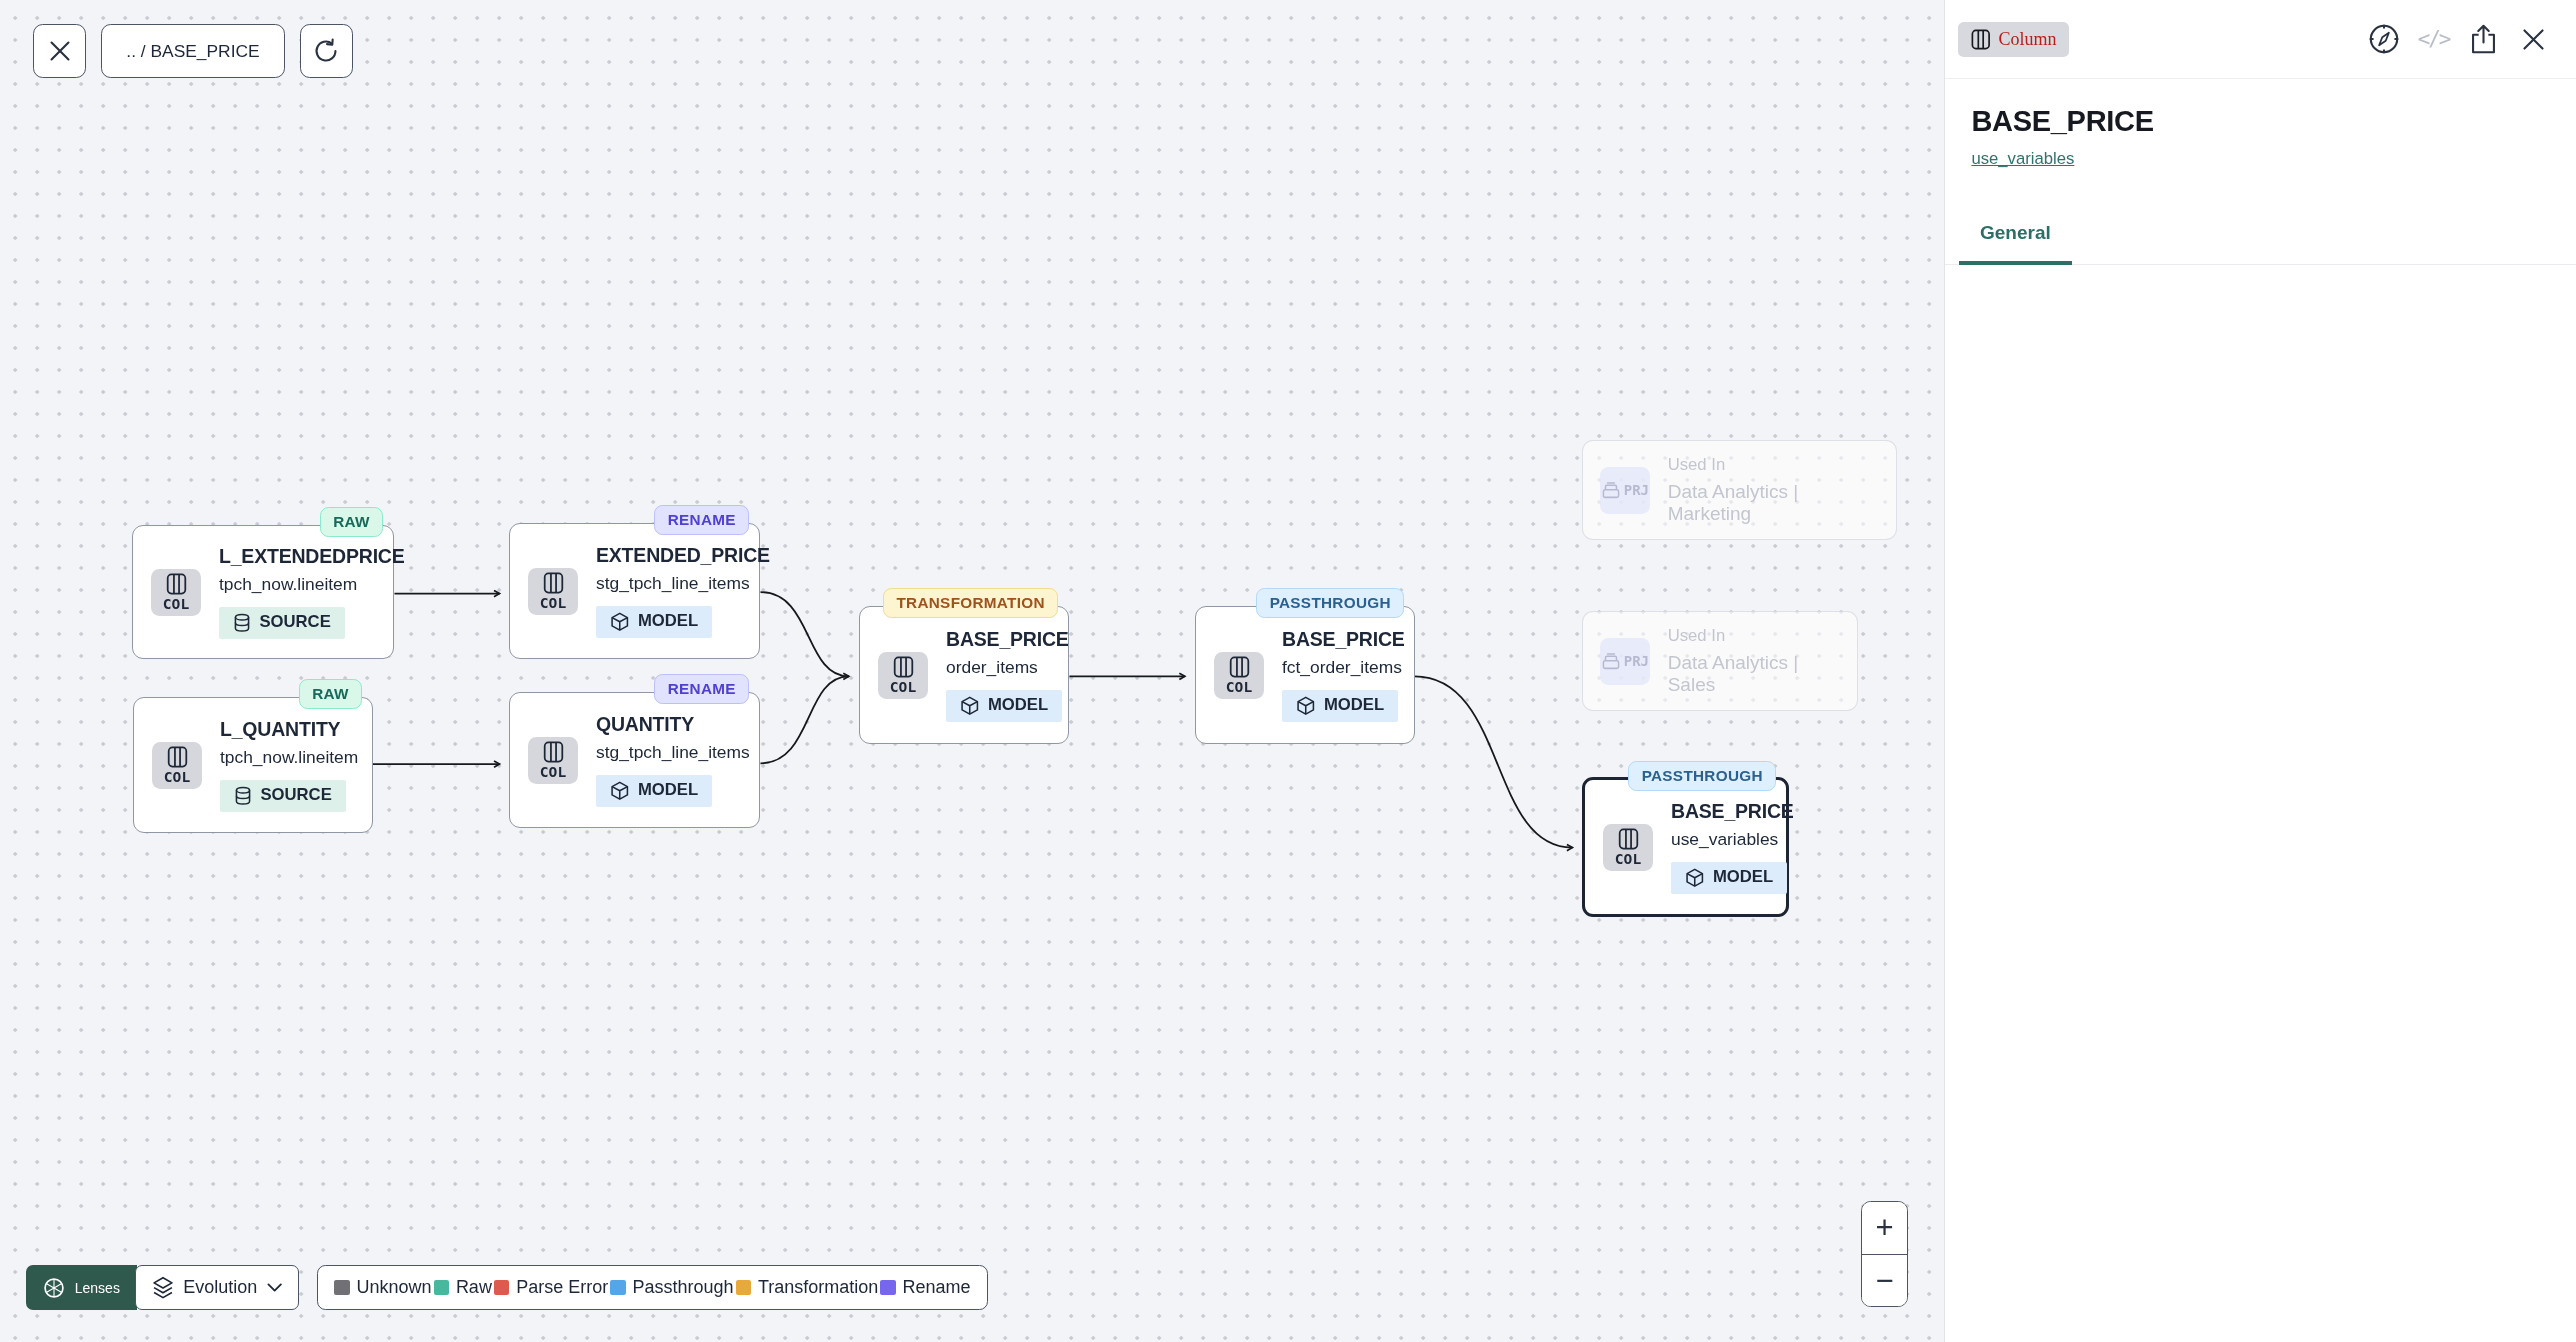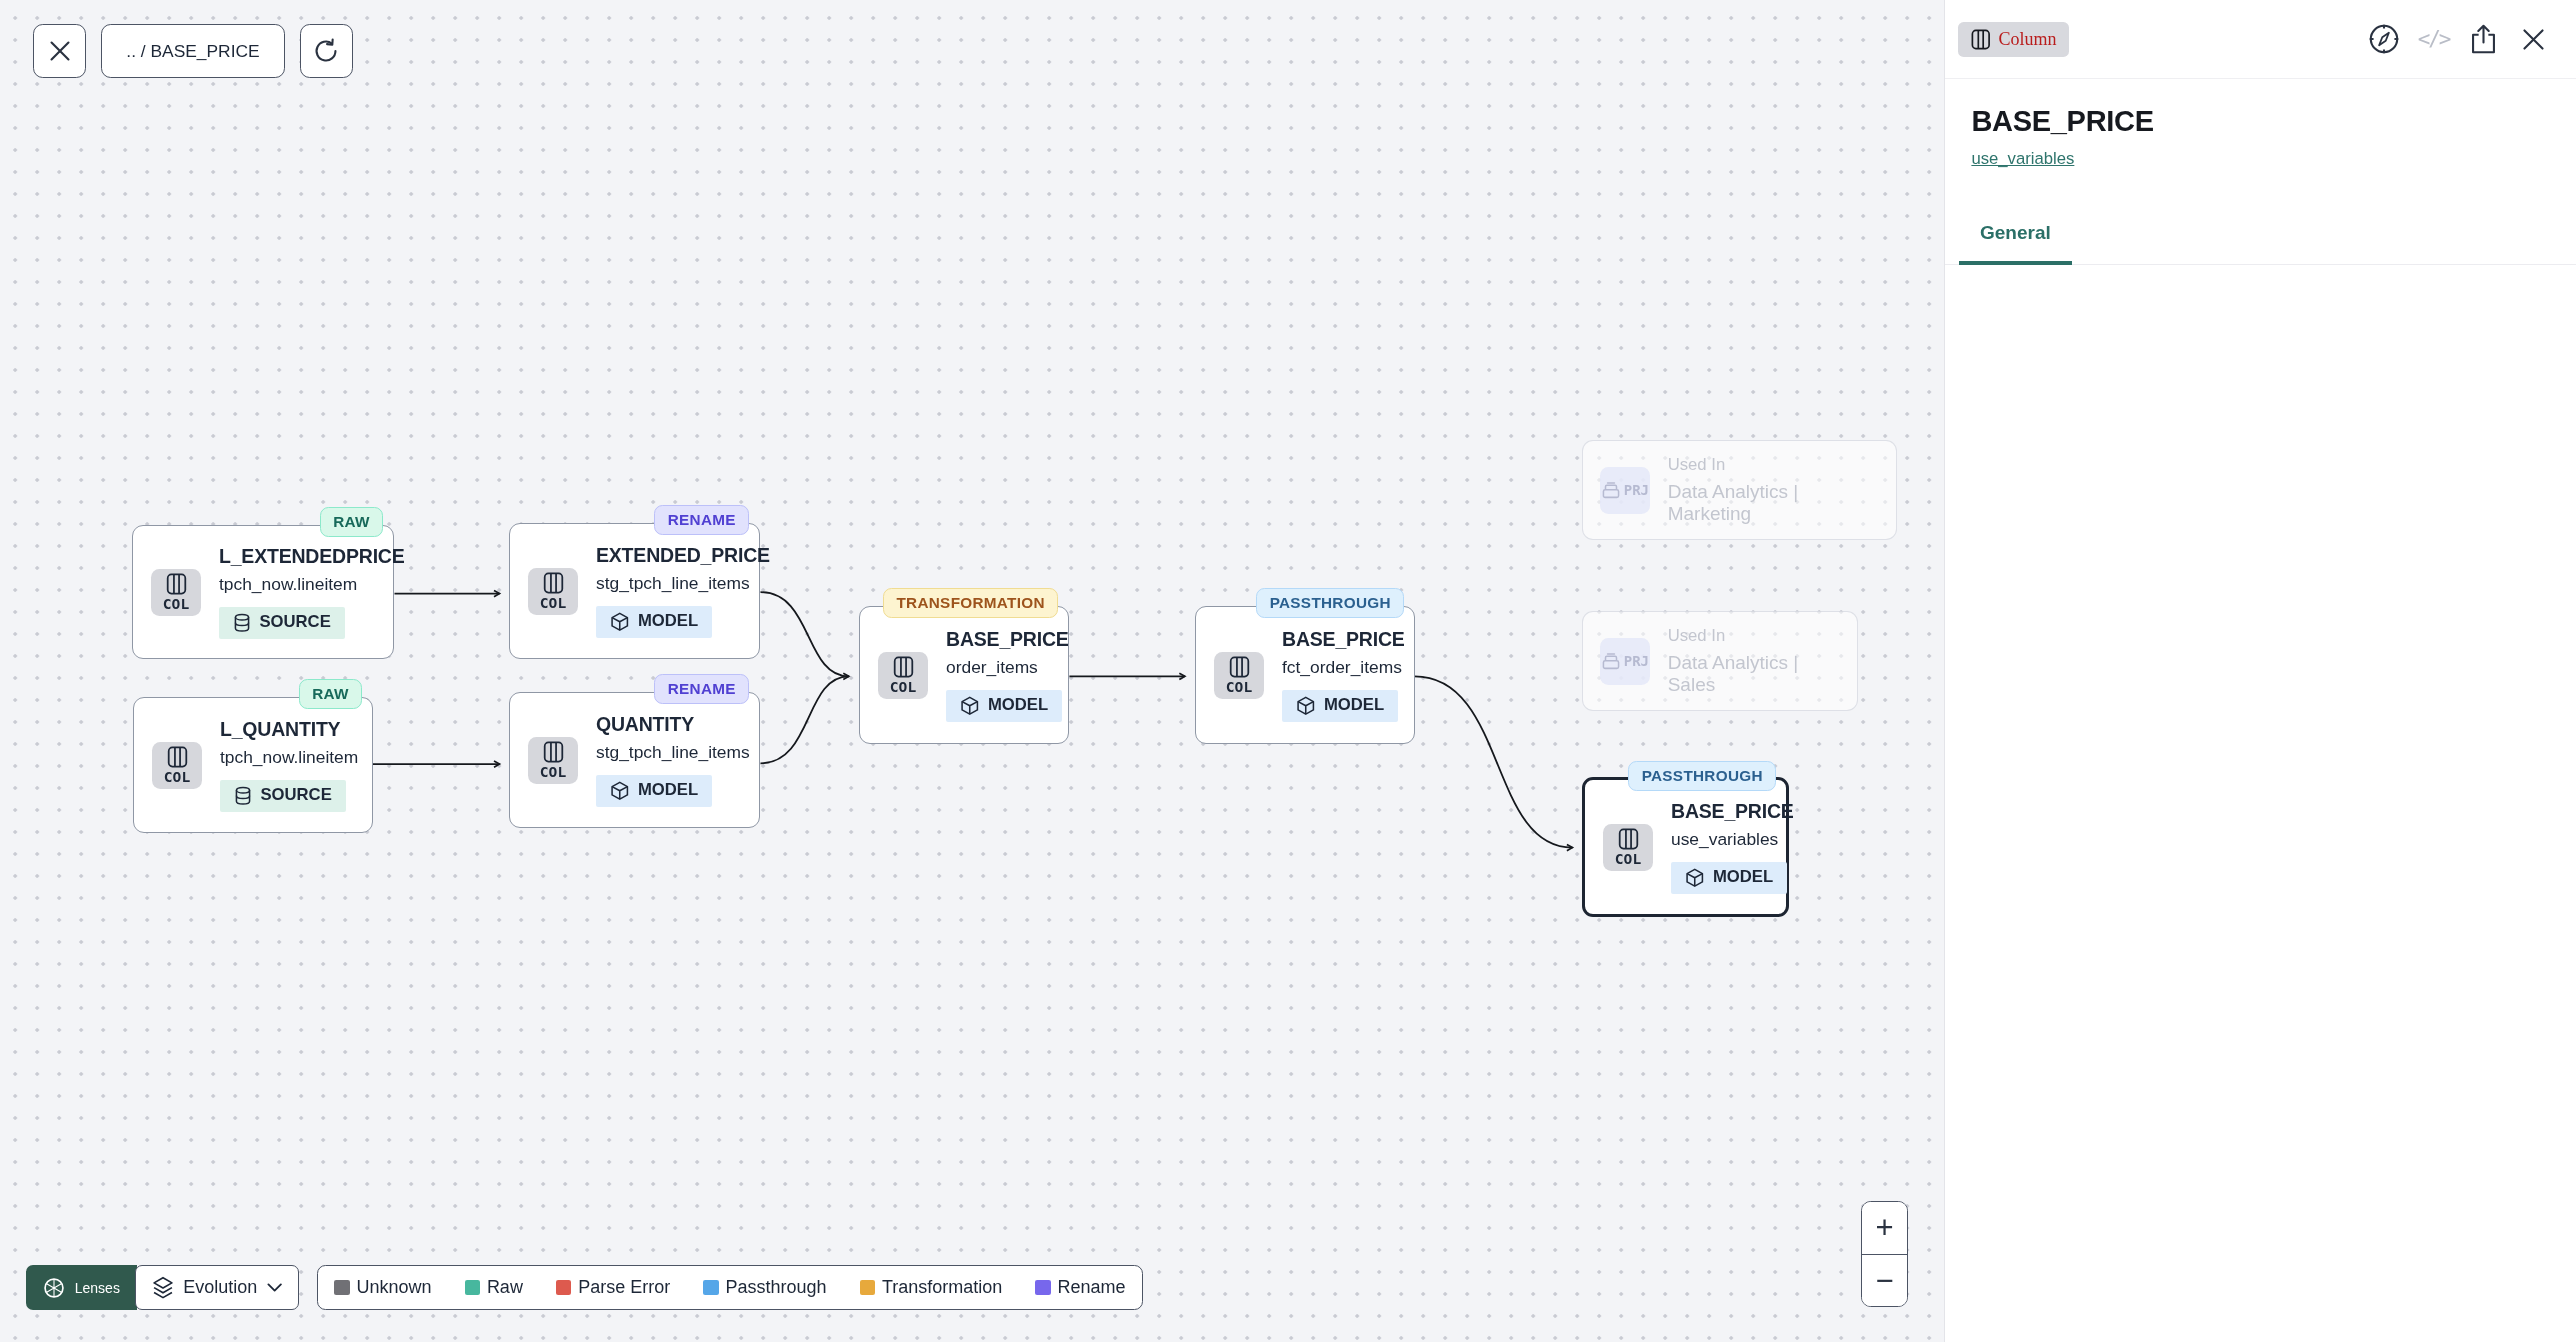--- a/index.html
+++ b/index.html
@@ -80,21 +80,21 @@
   .lenses-btn {
     display: flex; align-items: center; gap: 9.7px; padding: 0 16.7px; height: 45px;
     background: #30594d; color: #fff; border-radius: 7px 0 0 7px; font-size: 14px; cursor: pointer;
   }
   .evolution-btn {
     display: flex; align-items: center; gap: 9.7px; padding: 0 15.3px; height: 45px;
     background: #fff; border: 1.7px solid #4c5464; border-radius: 7px; margin-left: -1.4px;
     font-size: 18px; cursor: pointer; color: #1d2737;
   }
   .legend {
-    margin-left: 18px; height: 45px; display: flex; align-items: center; gap: 33px;
+    margin-left: 18px; height: 45px; display: flex; align-items: center; gap: 2px;
     background: #fff; border: 1.7px solid #4c5464; border-radius: 8.4px; padding: 0 16.7px;
   }
   .legend-item { display: flex; align-items: center; gap: 7px; font-size: 18px; color: #1d2737; white-space: nowrap; }
   .legend-swatch { width: 15.3px; height: 15.3px; border-radius: 2.1px; display: inline-block; }
 
   
   .zoom-ctrl {
     position: absolute; right: 36px; bottom: 36px; width: 47px;
     background: #fff; border: 1.7px solid #4c5464; border-radius: 9.7px; overflow: hidden;
   }

